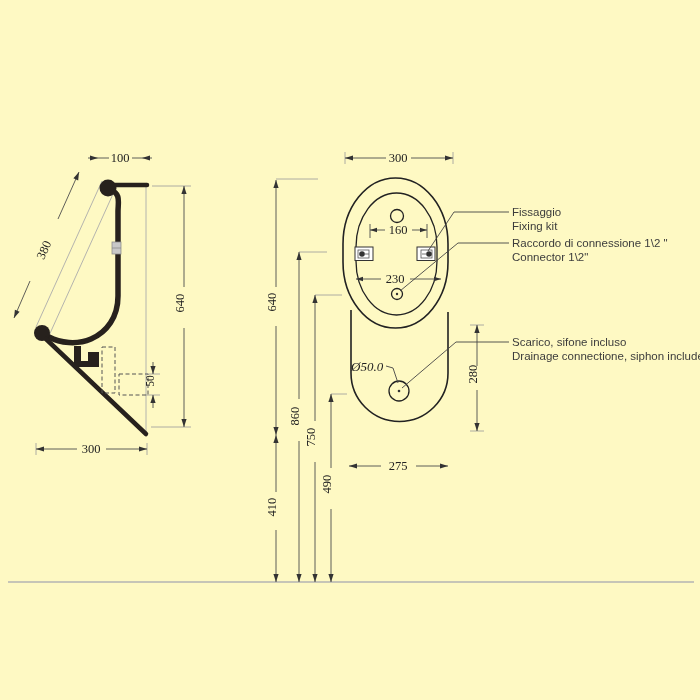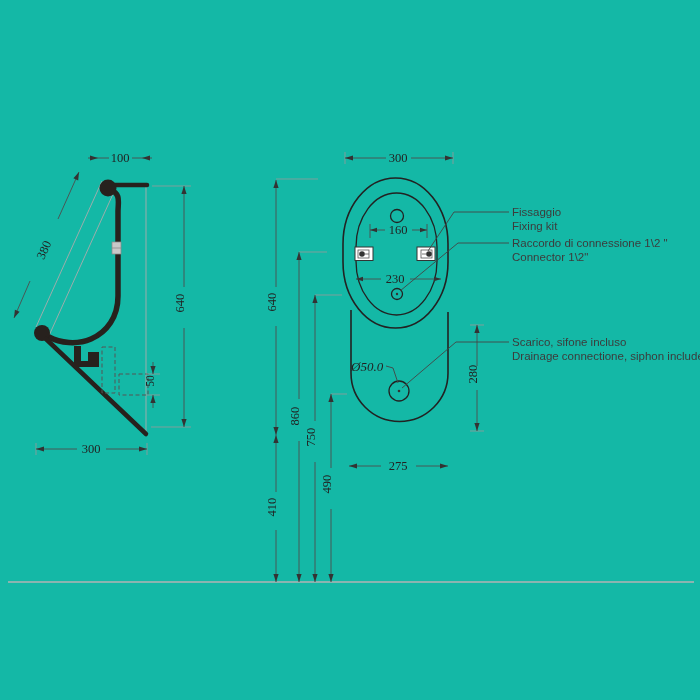--- a/index.html
+++ b/index.html
@@ -1,16 +1,16 @@
 <!DOCTYPE html>
 <html><head>
 <meta charset="utf-8">
 <style>
   html,body{margin:0;padding:0;background:#ffffff;}
-  #stage{position:relative;width:700px;height:700px;background:#14b8a6;overflow:hidden;}
+  #stage{position:relative;width:700px;height:700px;background:#fef9c3;overflow:hidden;}
   svg{position:absolute;left:0;top:0;}
   .dim{font-family:"Liberation Serif","DejaVu Serif",serif;font-size:12.5px;fill:#222222;}
   .dimsm{font-size:11.5px;}
   .ital{font-style:italic;font-size:13px;}
   .ann{font-family:"Liberation Sans","DejaVu Sans",sans-serif;font-size:11.5px;fill:#3c3c3c;}
   .dimline{stroke:#4d4d4d;stroke-width:0.9;fill:none;}
   .tick{stroke:#9a9a9a;stroke-width:0.8;fill:none;}
   .arrow{fill:#333333;stroke:none;}
   .outline{stroke:#222222;stroke-width:1.6;fill:none;}
   .outline2{stroke:#222222;stroke-width:1.3;fill:none;}

